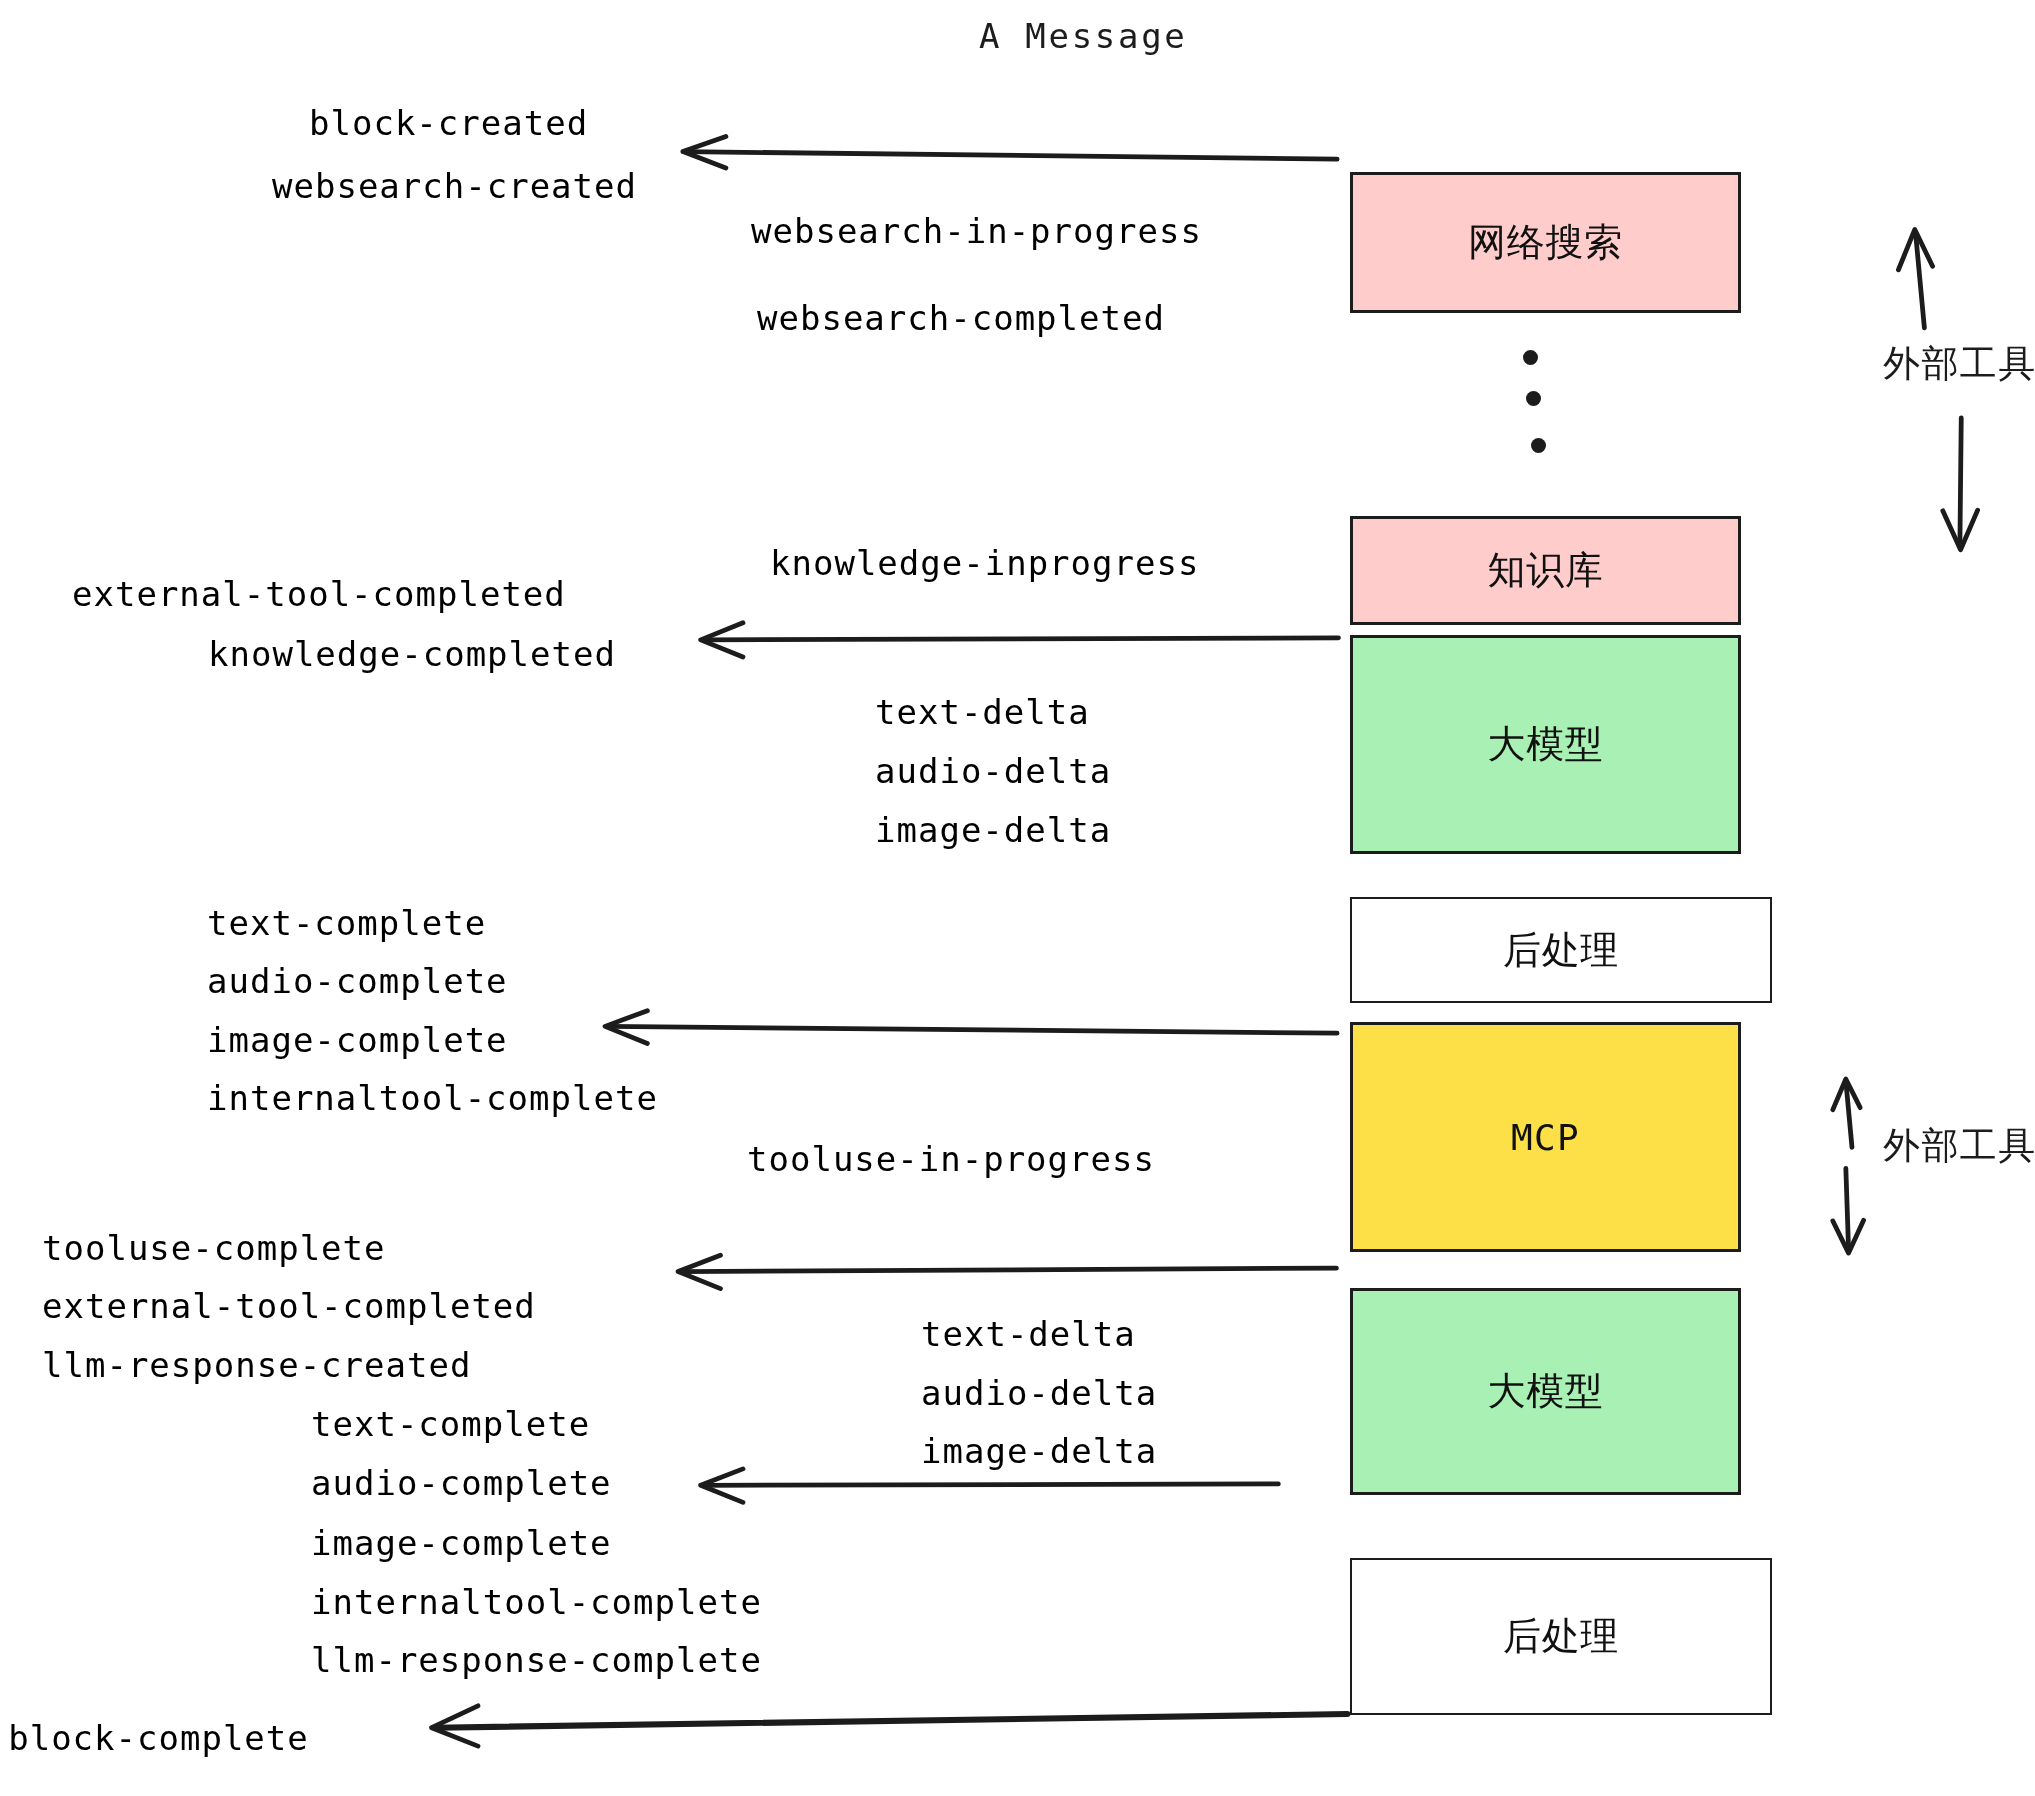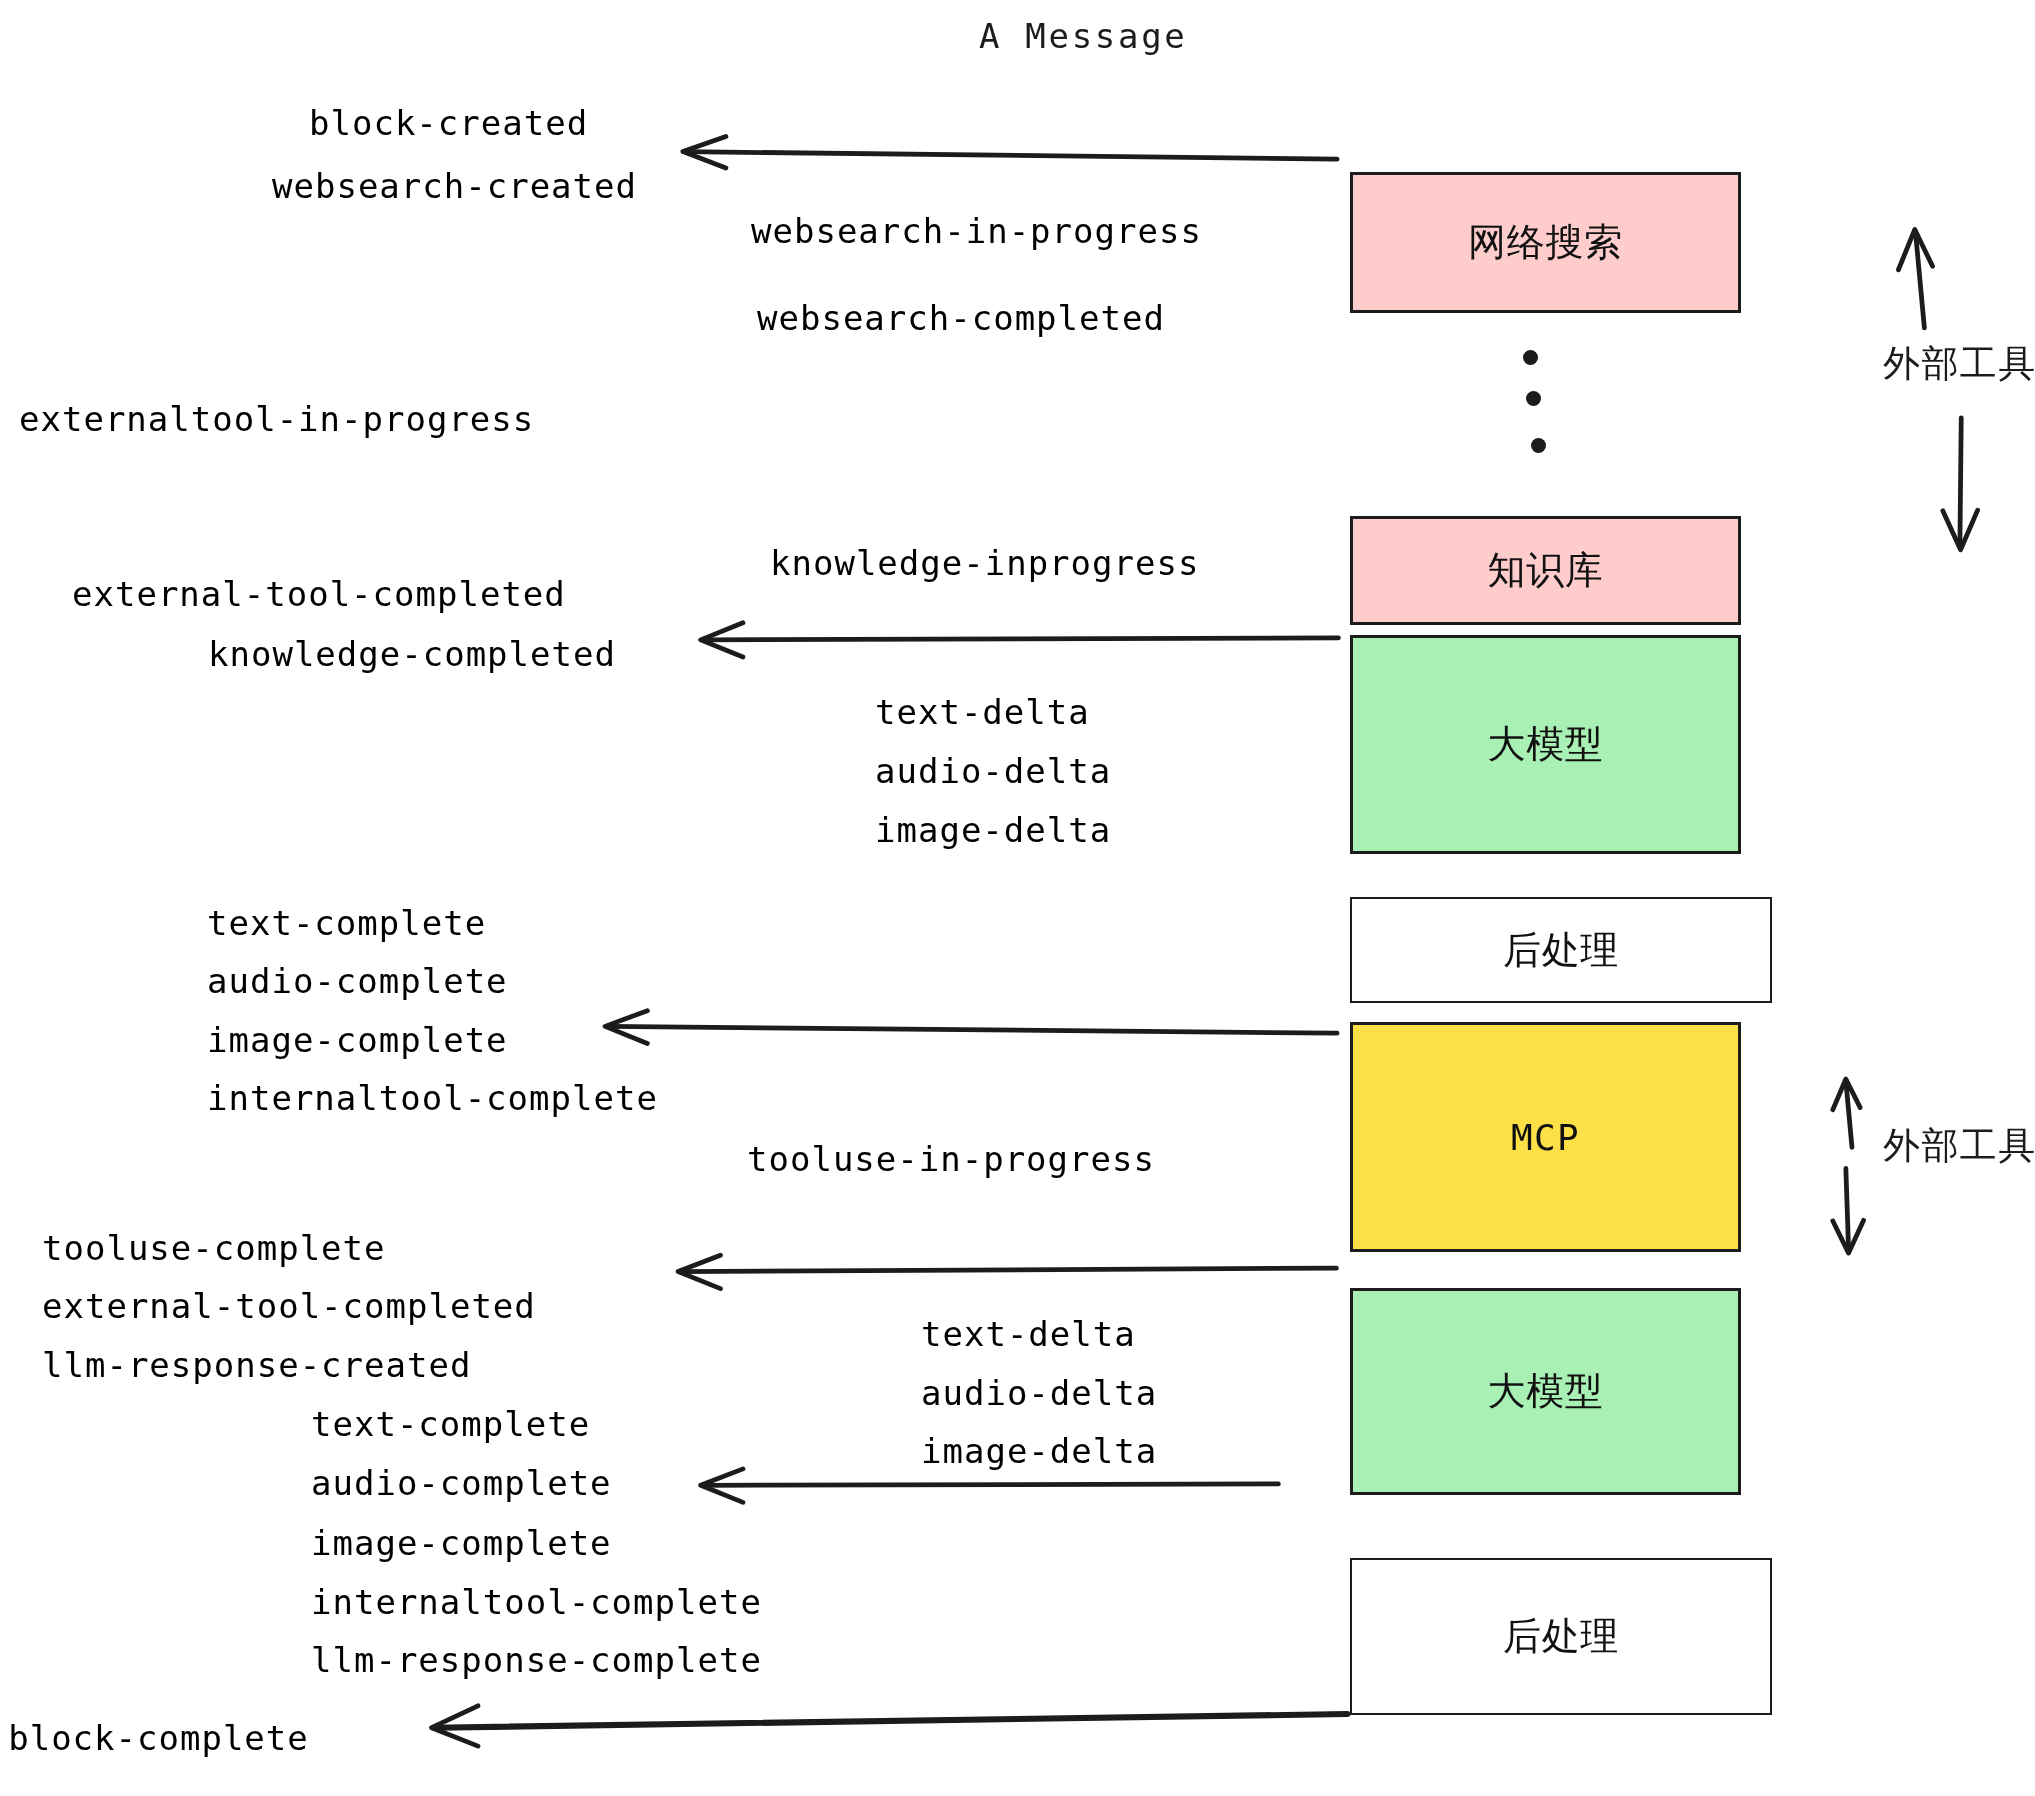--- a/index.html
+++ b/index.html
@@ -177,21 +177,20 @@
   <div class="dot" style="left:1526px; top:391px;"></div>
   <div class="dot" style="left:1531px; top:438px;"></div>
 
   <div class="cjk" style="left:1883px; top:345px;">外部工具</div>
   <div class="cjk" style="left:1883px; top:1127px;">外部工具</div>
 
   <div class="evt" style="left:309px;  top:106px;">block-created</div>
   <div class="evt" style="left:272px;  top:169px;">websearch-created</div>
   <div class="evt" style="left:751px; top:214px;text-align:center;">websearch-in-progress</div>
   <div class="evt" style="left:757px; top:301px;">websearch-completed</div>
-  <div class="evt" style="left:19px;   top:402px;">externaltool-in-progress</div>
   <div class="evt" style="left:770px; top:546px;">knowledge-inprogress</div>
   <div class="evt" style="left:72px;  top:577px;">external-tool-completed</div>
   <div class="evt" style="left:208px;  top:637px;">knowledge-completed</div>
   <div class="evt" style="left:875px; top:695px;">text-delta</div>
   <div class="evt" style="left:875px; top:754px;">audio-delta</div>
   <div class="evt" style="left:875px; top:813px;">image-delta</div>
   <div class="evt" style="left:207px;  top:906px;">text-complete</div>
   <div class="evt" style="left:207px;  top:964px;">audio-complete</div>
   <div class="evt" style="left:207px;  top:1023px;">image-complete</div>
   <div class="evt" style="left:207px;  top:1081px;">internaltool-complete</div>

